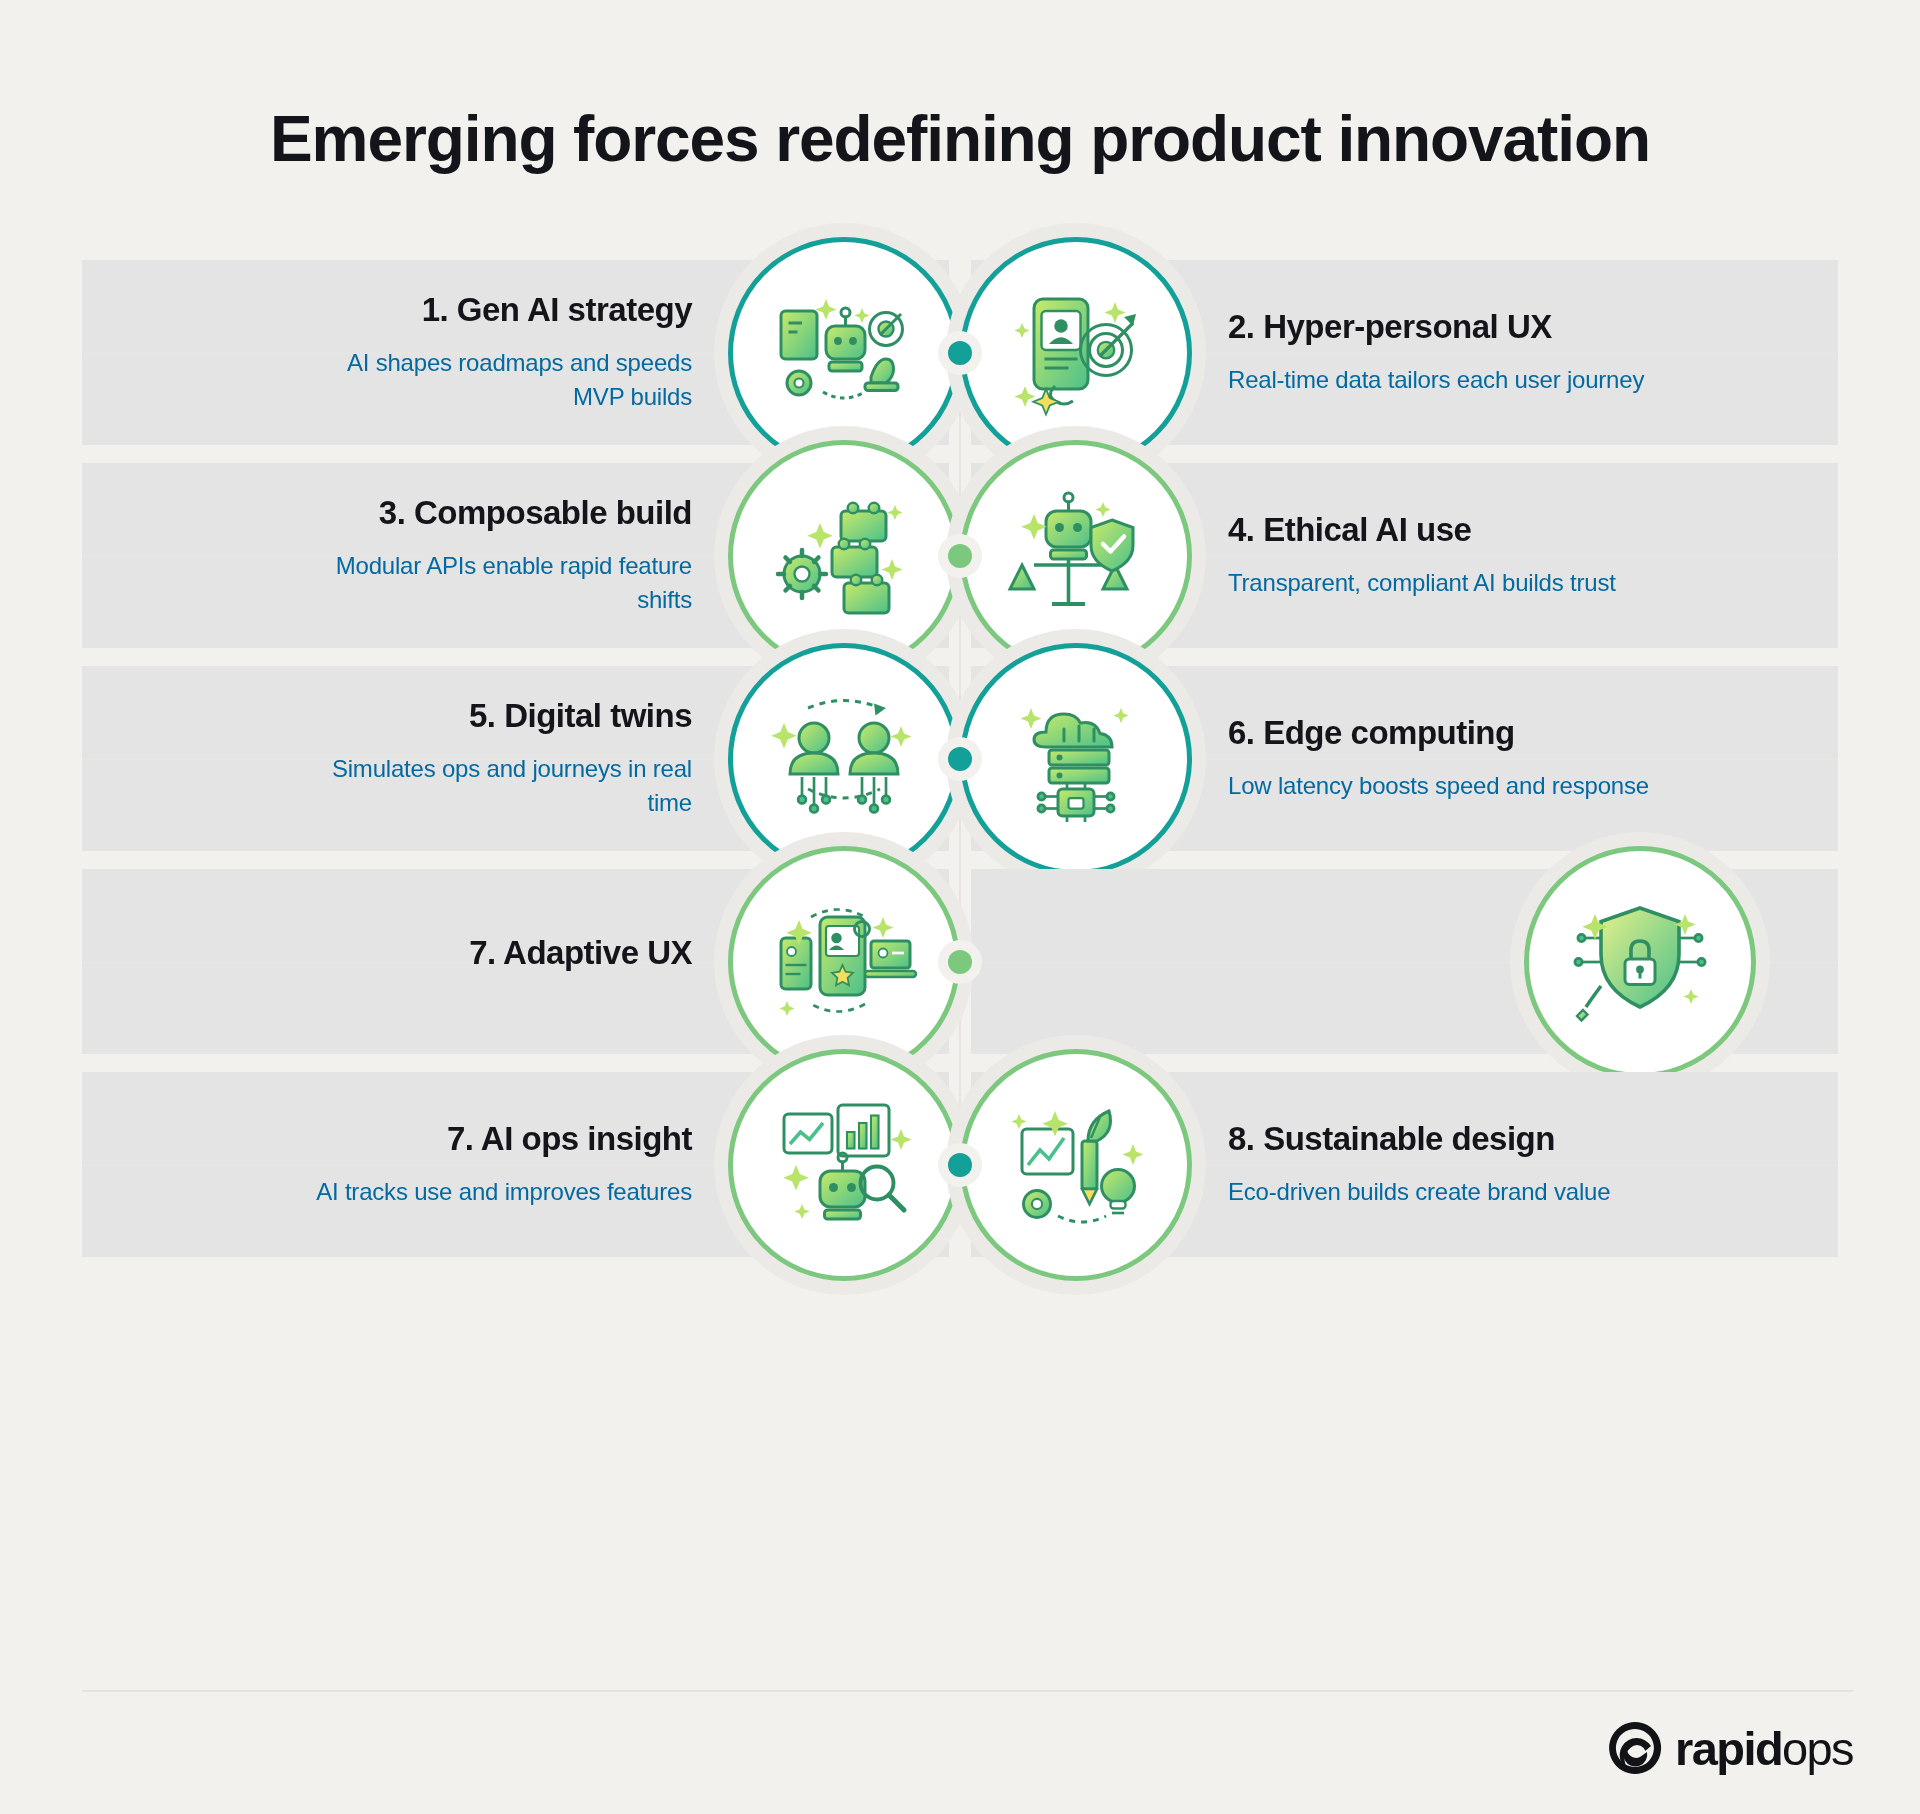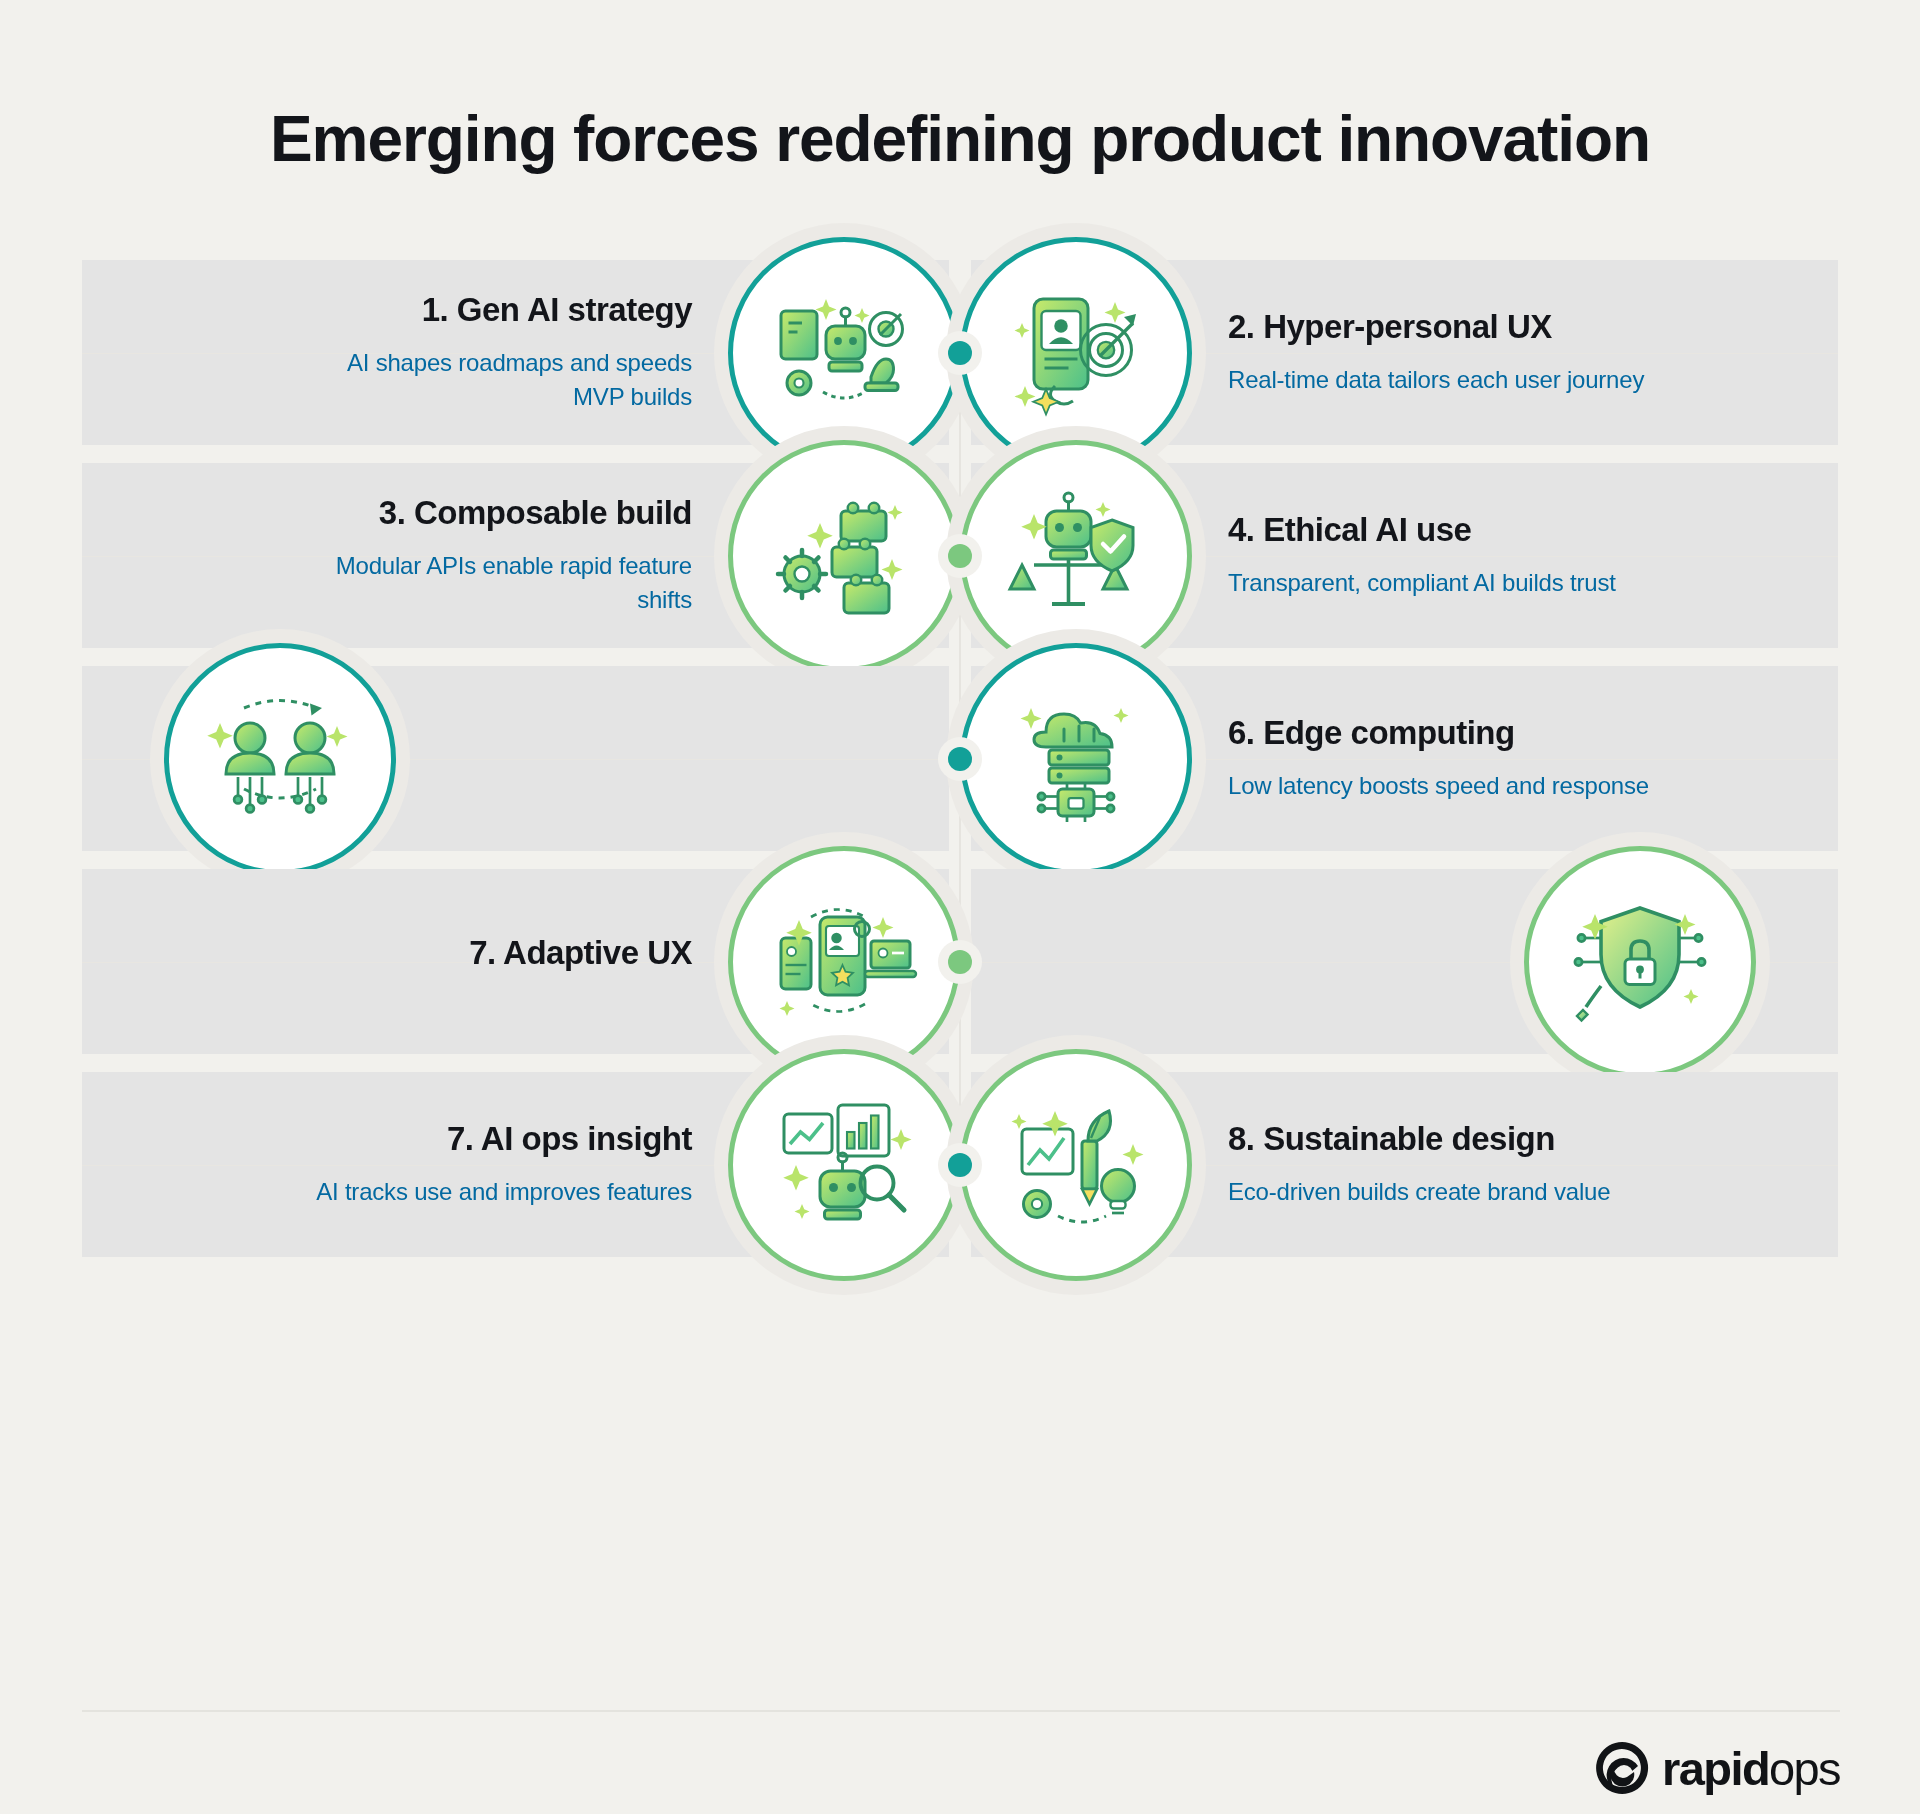--- a/index.html
+++ b/index.html
@@ -145,23 +145,23 @@
     box-shadow: 0 0 0 14px #eceae6;
   }
   .bubble.teal  { border: 5px solid #12a098; }
   .bubble.green { border: 5px solid #7cc87f; }
   .bubble svg { width: 150px; height: 150px; display: block; }
 
   
   .footer {
     position: absolute;
     left: 82px;
-    right: 80px;
+    right: 67px;
     bottom: 0;
-    height: 104px;
+    height: 124px;
   }
   .footer .divider {
     position: absolute;
     top: 0; left: 0; right: 0;
     height: 2px;
     background: #e4e3de;
   }
   .logo {
     position: absolute;
     right: 0;
@@ -349,20 +349,24 @@
       </div>
     </div>
   </div>
 
   <div class="row">
     <div class="band left"></div>
     <div class="band right"></div>
     <div class="rule"></div>
 
     <div class="cell left">
+      <div class="txt">
+        <div class="card-title">5. Digital twins</div>
+        <div class="card-desc">Simulates ops and journeys in real time</div>
+      </div>
       <div class="bubble teal">
         <svg viewBox="0 0 100 100">
           <defs>
               <linearGradient id="g5" x1="0" y1="0" x2="1" y2="1">
             <stop offset="0" stop-color="#c8ea6a"></stop>
                 <stop offset="1" stop-color="#4cc08a"></stop>
               </linearGradient>
             </defs>
           <circle cx="30" cy="36" r="10" fill="url(#g5)" stroke="#2f8f63" stroke-width="2"></circle>
           <path d="M14 60 q0-14 16-14 q16 0 16 14z" fill="url(#g5)" stroke="#2f8f63" stroke-width="2"></path>

